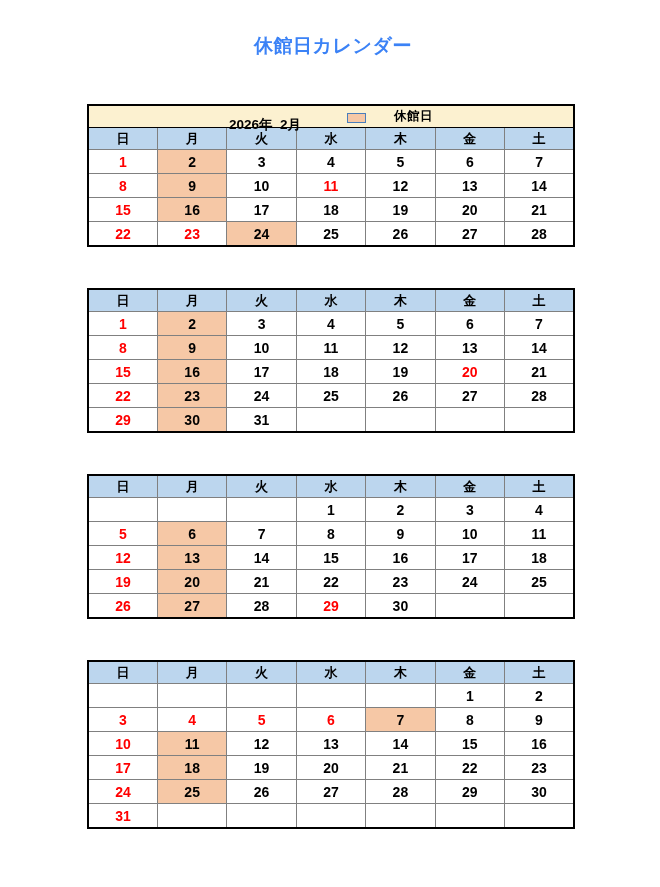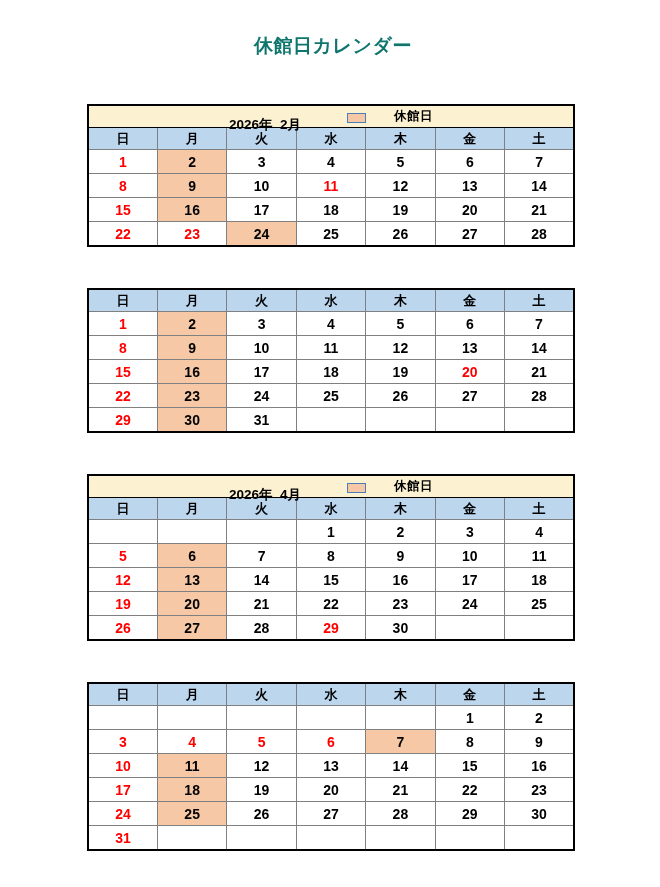--- a/index.html
+++ b/index.html
@@ -25,21 +25,21 @@
 
   
   .page-title {
     text-align: center;
     font-size: 19px;
     font-weight: bold;
     letter-spacing: 0.5px;
     padding-top: 22px;
     padding-bottom: 0;
     line-height: 1.2;
-    color: #0f766e;
+    color: #3b82f6;
     margin-left: 6px;
   }
 
   
   .calendars {
     padding-top: 34px;
   }
 
   .cal-block {
     width: 486px;
@@ -293,31 +293,20 @@
             <col>
             <col>
             <col>
             <col>
             <col>
             <col>
             <col>
           </colgroup>
           <tbody>
             <tr>
-              <td class="cal-title-cell" colspan="7">
-                <div class="title-inner">
-                  <span class="title-month">2026年  4月</span>
-                  <span class="legend">
-                    <span class="legend-swatch"></span>
-                    <span class="legend-label">休館日</span>
-                  </span>
-                </div>
-              </td>
-            </tr>
-            <tr>
               <th class="dow">日</th>
               <th class="dow">月</th>
               <th class="dow">火</th>
               <th class="dow">水</th>
               <th class="dow">木</th>
               <th class="dow">金</th>
               <th class="dow">土</th>
             </tr>
             <tr>
               <td class="day empty"></td>

